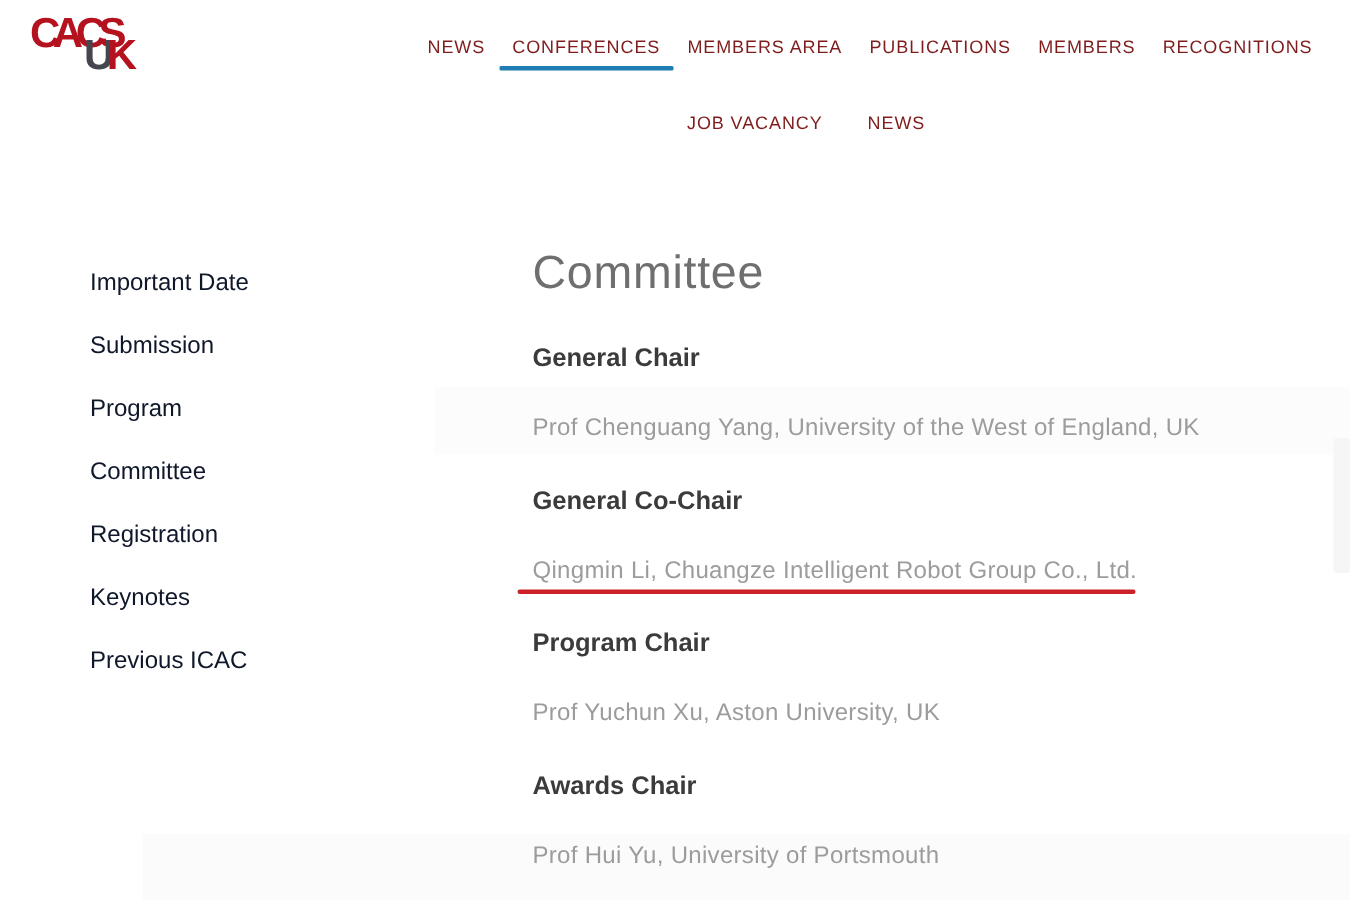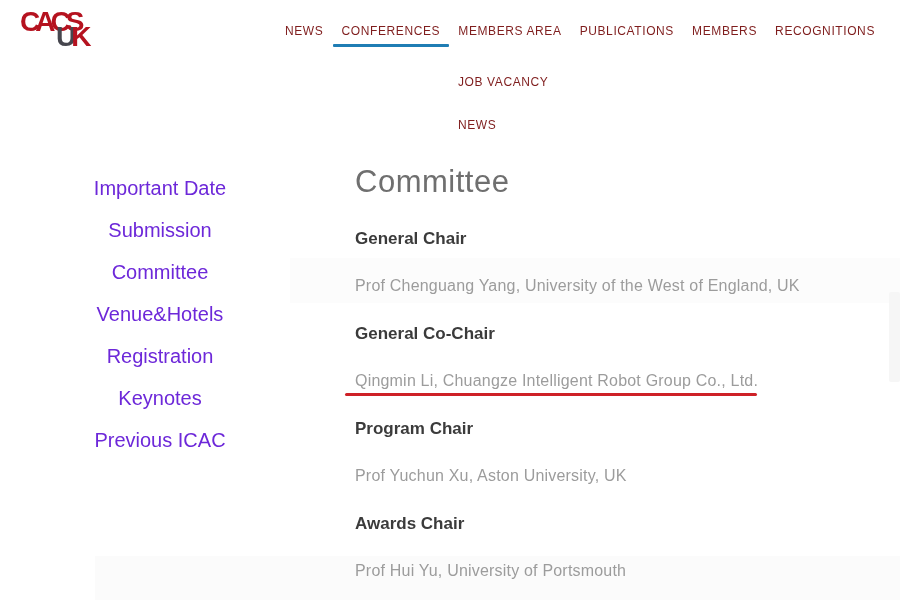--- a/index.html
+++ b/index.html
@@ -11,36 +11,36 @@
   .logo { position:absolute; left:20px; top:8px; width:70px; height:52px; cursor:pointer; }
   .logo-row1 { font-weight:800; font-size:28px; letter-spacing:-5px; line-height:28px; }
   .logo-row2 { font-weight:800; font-size:28px; letter-spacing:-5px; line-height:28px;
                margin-top:-13px; margin-left:36px; }
   .lg-red  { color:#b5121f; }
   .lg-dark { color:#46464e; }
 
   
   .nav-primary { position:absolute; left:285px; top:25px; width:590px;
                  display:flex; justify-content:space-between; }
-  .nav-secondary { position:absolute; left:458px; top:76px; display:flex; gap:30px;flex-direction:column; }
+  .nav-secondary { position:absolute; left:458px; top:76px; display:flex; gap:30px; }
   .nav-item { font-size:12px; letter-spacing:0.6px; color:#7f1d1d; line-height:13px;
               cursor:pointer; position:relative; white-space:nowrap; }
   .nav-item.active .underline { position:absolute; left:-9px; right:-9px; bottom:-9px;
                                 height:3px; background:#1f7db4; border-radius:1px; }
 
   
   .band1 { position:absolute; left:290px; top:258px; width:610px; height:45px; background:#fcfcfc; }
   .band2 { position:absolute; left:95px;  top:556px; width:805px; height:44px; background:#fbfbfb; }
   .scroll-thumb { position:absolute; left:889px; top:292px; width:11px; height:90px;
                   background:#f6f6f6; border-radius:2px; }
 
   
   .sidebar { position:absolute; left:60px; top:180px; width:200px; }
-  .side-link { font-size:20px; color:#6d28d9; line-height:17px; margin-bottom:25px;
-               cursor:pointer;text-align:center; }
+  .side-link { font-size:16px; color:#0f172a; line-height:17px; margin-bottom:25px;
+               cursor:pointer; }
 
   
   .main { position:absolute; left:355px; top:163px; width:550px; }
   .page-title { font-size:31px; font-weight:400; color:#6f6f6f; line-height:38px;
                 letter-spacing:0.5px; }
   .role { margin-top:28px; font-size:17px; font-weight:700; color:#3b3b3b; line-height:20px; }
   .member { margin-top:27px; font-size:16px; color:#9c9c9c; line-height:20px;
             letter-spacing:0.2px; }
 
   
@@ -74,22 +74,22 @@
   </nav>
 
   <nav class="nav-secondary">
     <div class="nav-item">JOB VACANCY</div>
     <div class="nav-item">NEWS</div>
   </nav>
 
   <aside class="sidebar">
     <div class="side-link">Important Date</div>
     <div class="side-link">Submission</div>
+    <div class="side-link">Program</div>
     <div class="side-link">Committee</div>
-    <div class="side-link">Venue&amp;Hotels</div>
     <div class="side-link">Registration</div>
     <div class="side-link">Keynotes</div>
     <div class="side-link">Previous ICAC</div>
   </aside>
 
   <main class="main">
     <h1 class="page-title">Committee</h1>
 
     <div class="role">General Chair</div>
     <div class="member">Prof Chenguang Yang, University of the West of England, UK</div>

